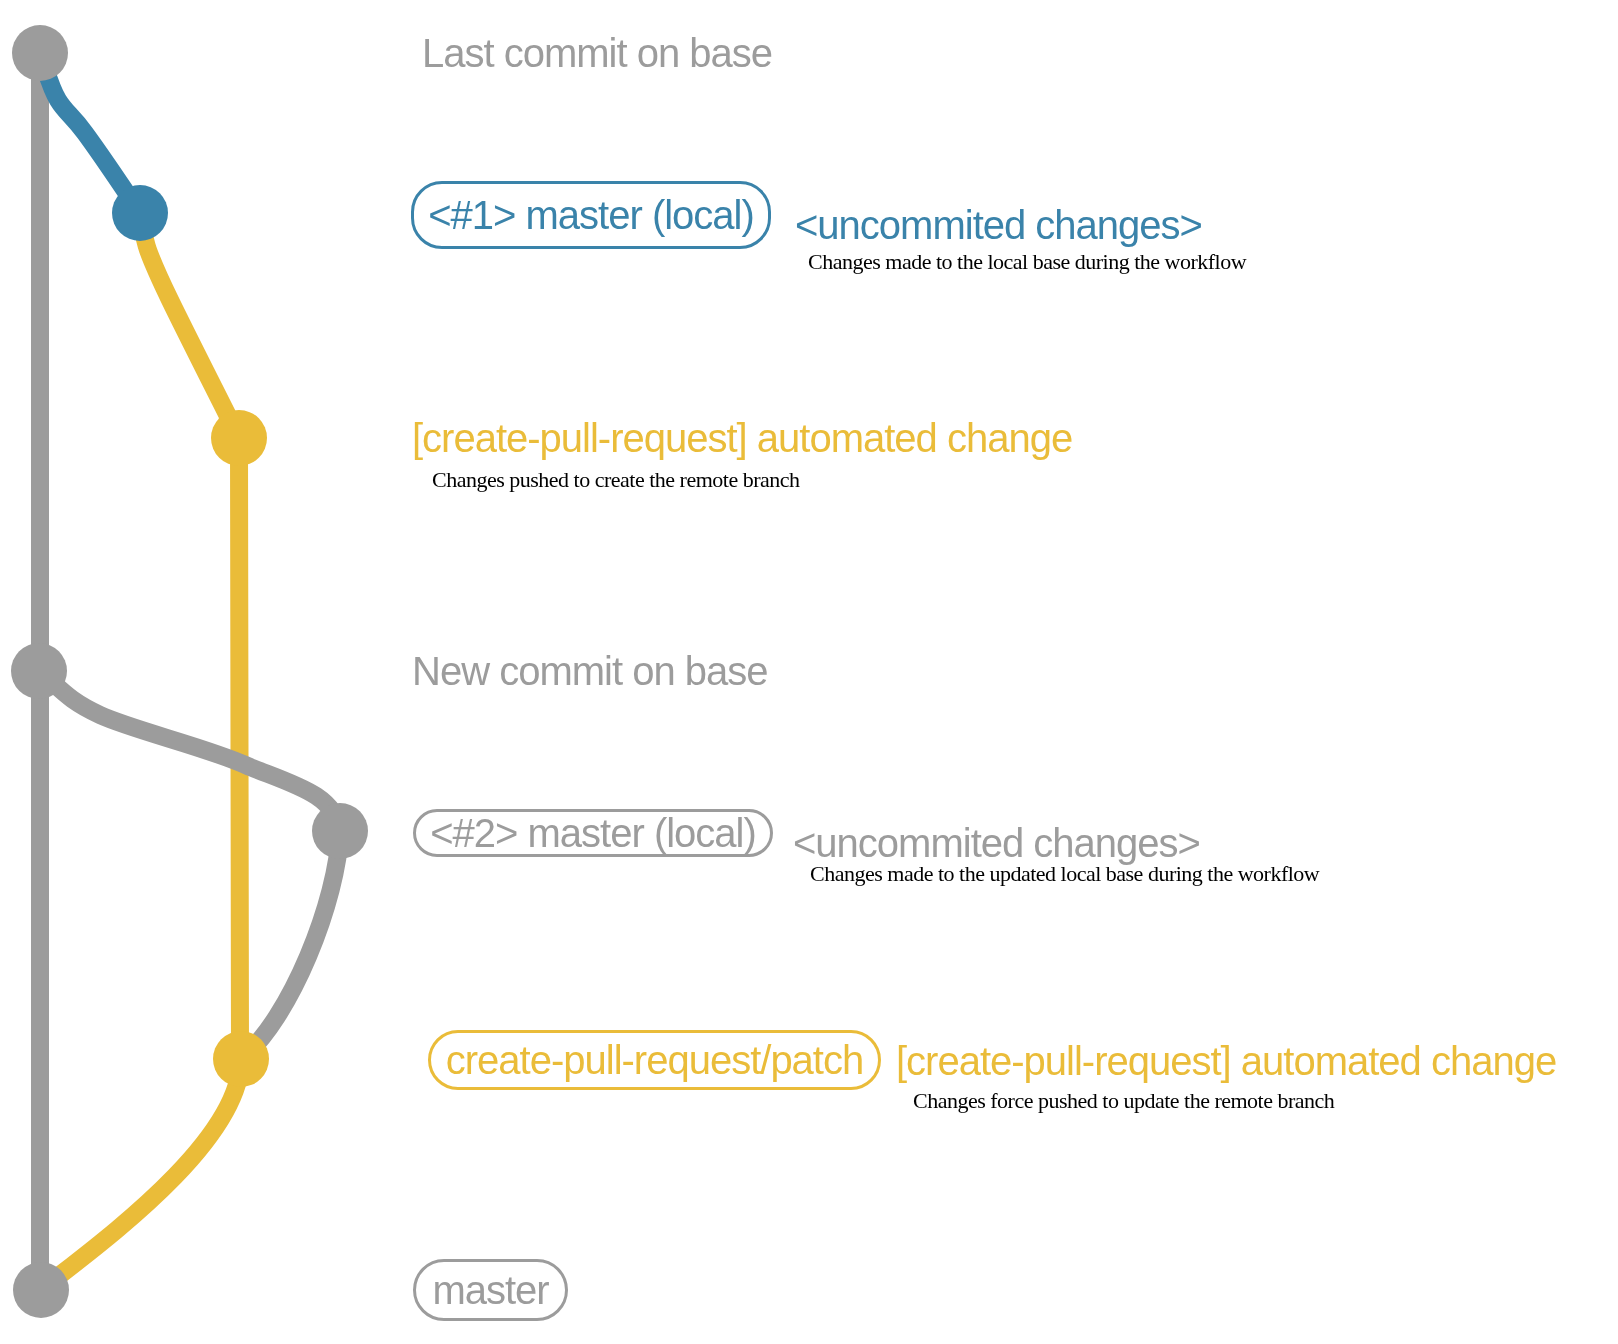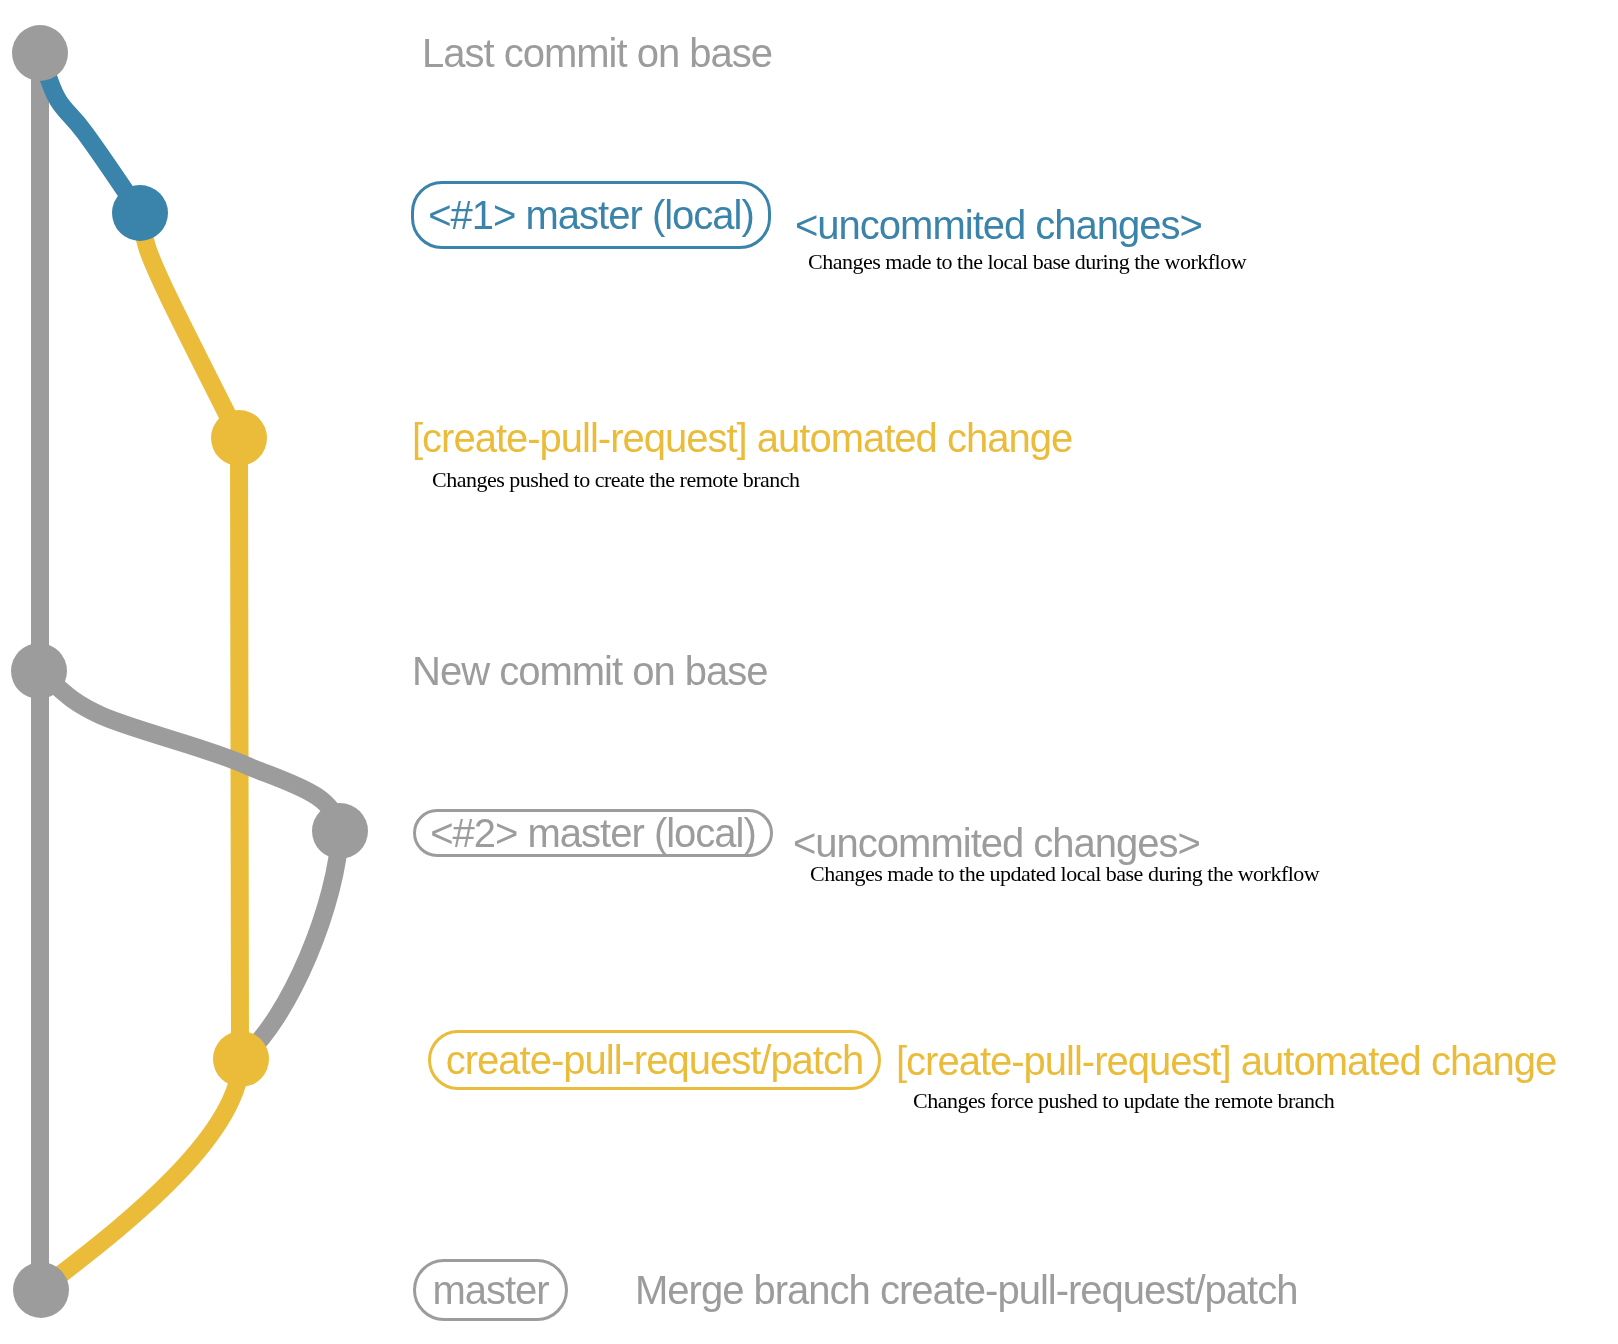--- a/index.html
+++ b/index.html
@@ -82,15 +82,14 @@
       <span>create-pull-request/patch</span>
     </span>
     <span class="ann yellow-t" style="margin-left:15px;margin-top:2px;">[create-pull-request] automated change</span>
   </div>
   <div class="desc" style="left:913px;top:1090px;">Changes force pushed to update the remote branch</div>
 
   <div class="row sans" style="left:413px;top:1259px;height:62px;gap:48px;">
     <span class="badge gray-b" style="width:155px;height:62px;">
       <span>master</span>
     </span>
-    <span class="ann gray-t" style="margin-left:19px;margin-top:0;">Merge branch create-pull-request/patch</span>
   </div>
 </div>
 
 </body></html>

